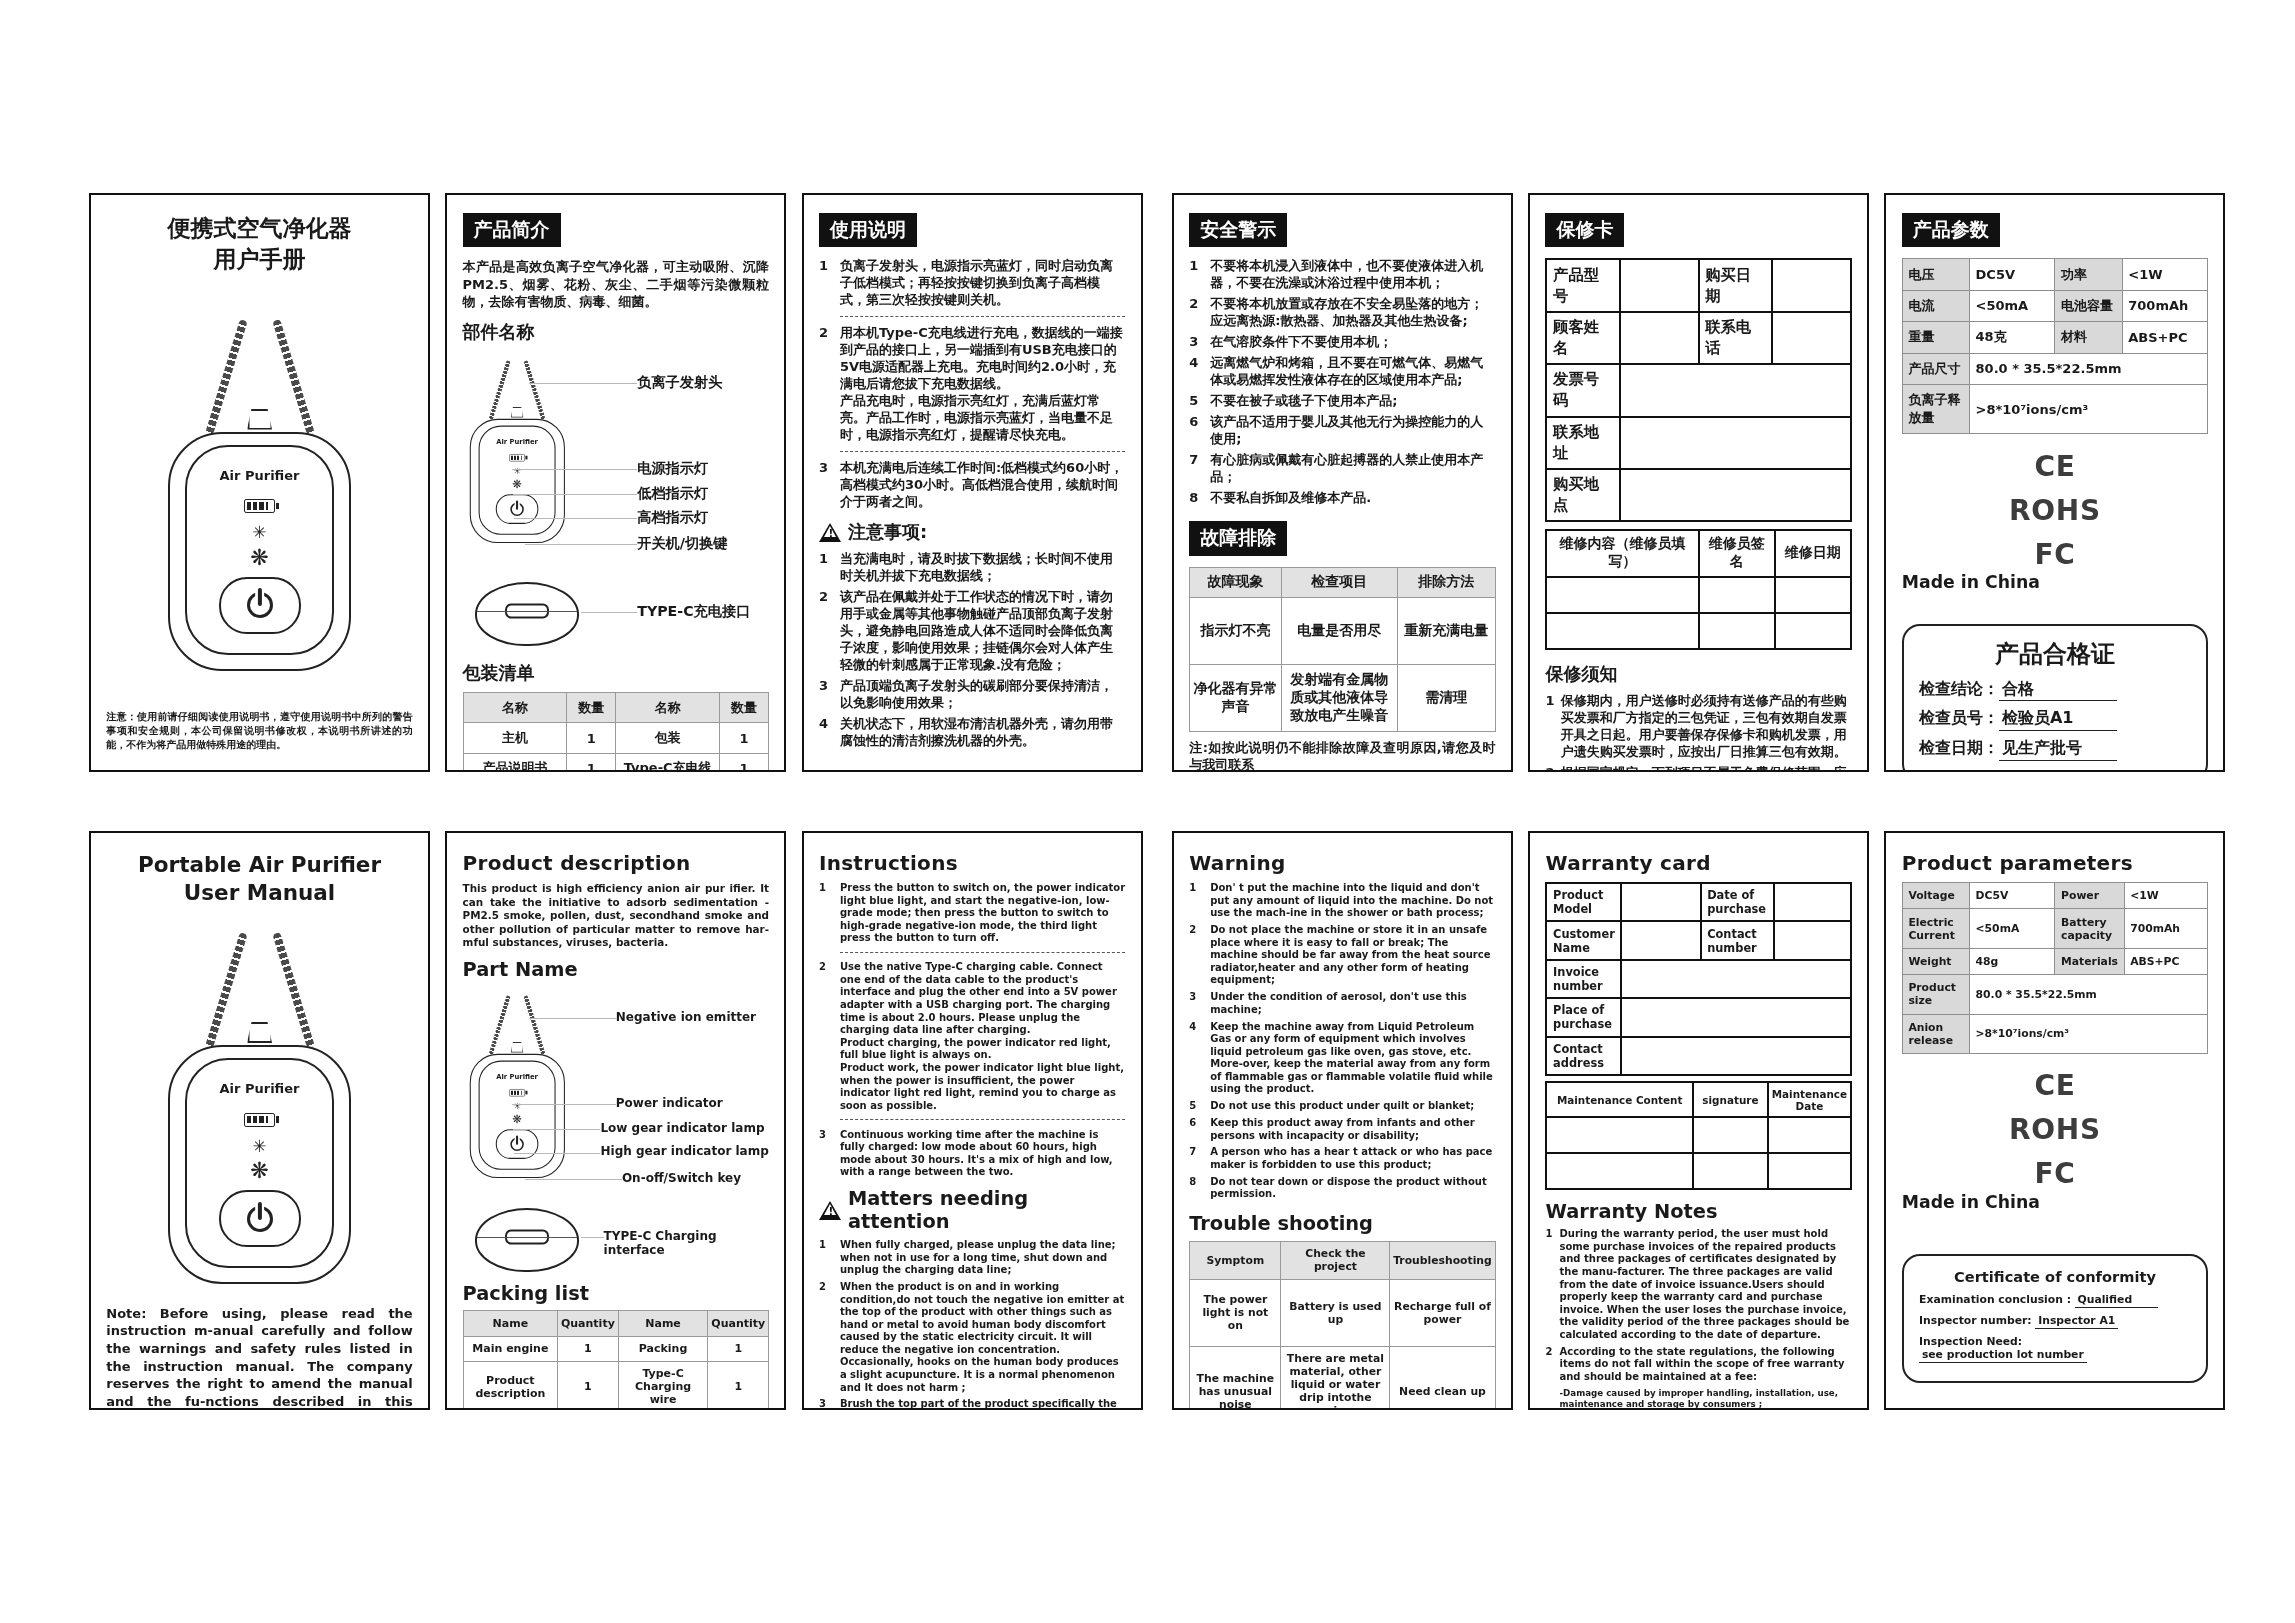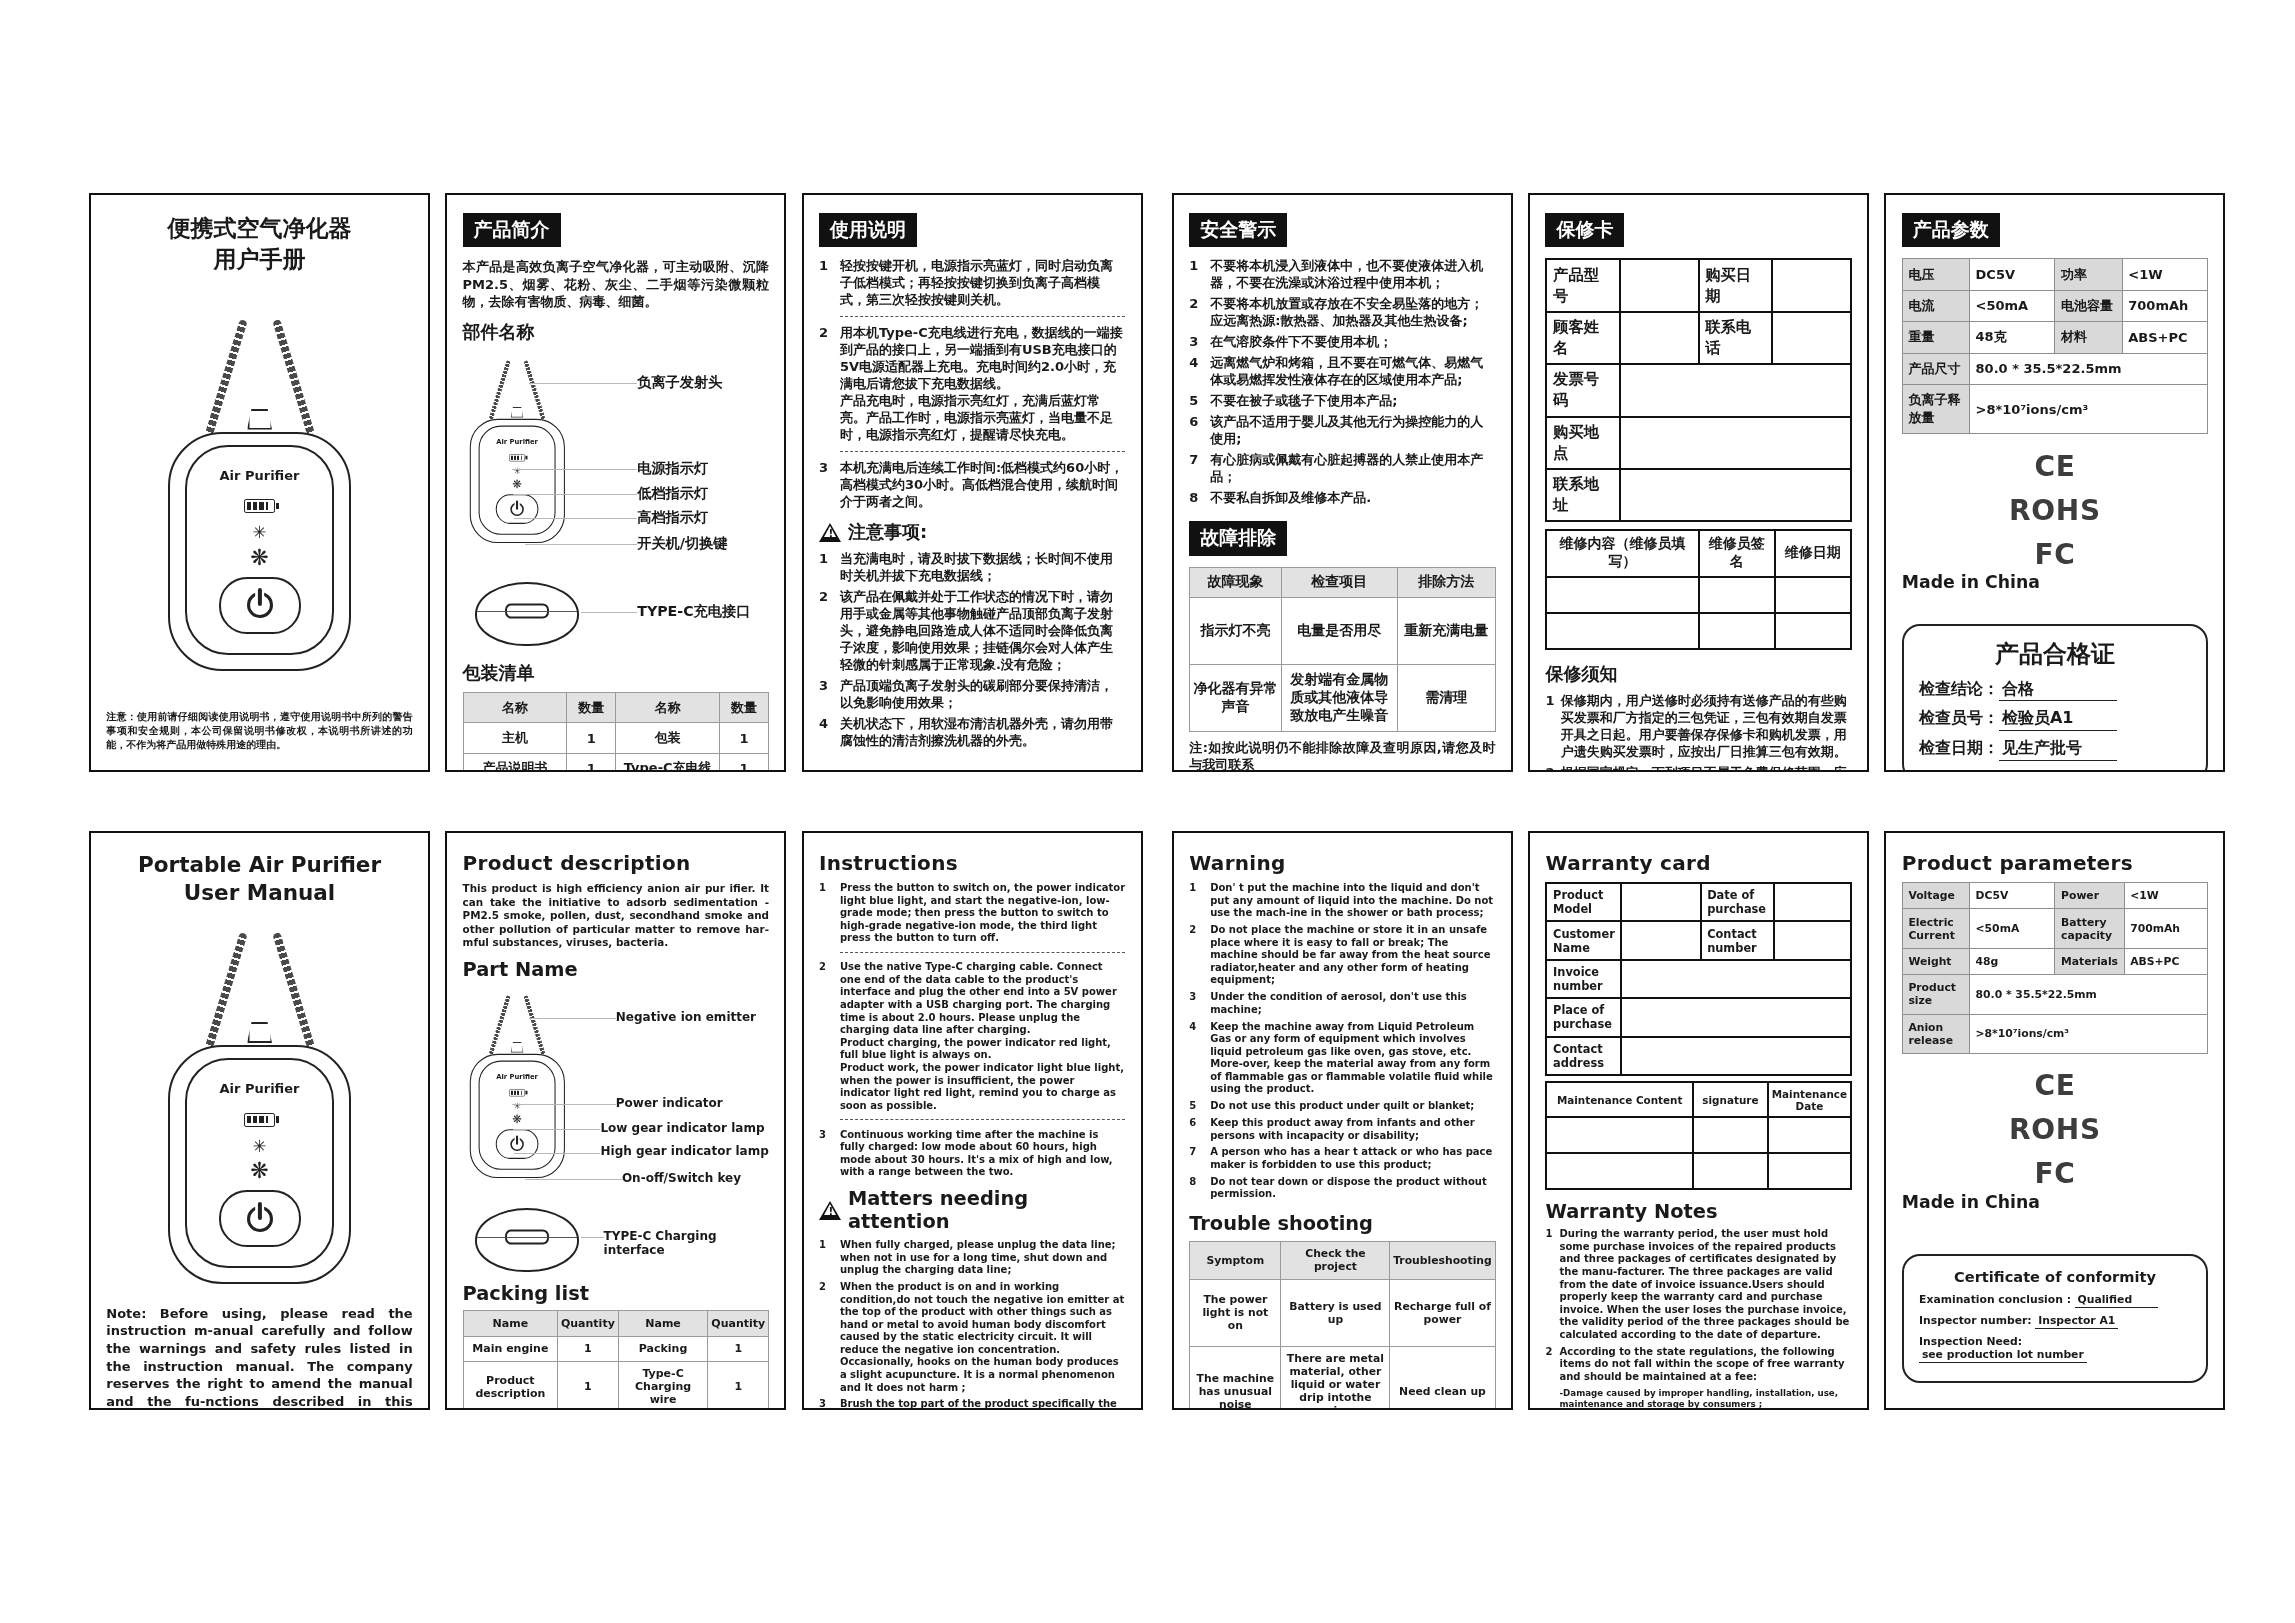--- a/index.html
+++ b/index.html
@@ -206,21 +206,21 @@
               <td>1</td>
         </tr>
       </tbody>
         </table>
     </div>
 
     <div class="panel zh">
       <div class="badge">使用说明</div>
       <div class="nl">
           <span class="n">1</span>
-          <span class="t">轻按按键开机，电源指示亮蓝灯，同时启动负离子低档模式；再轻按按键切换到负离子高档模式，第三次轻按按键则关机。</span>
+          <span class="t">负离子发射头，电源指示亮蓝灯，同时启动负离子低档模式；再轻按按键切换到负离子高档模式，第三次轻按按键则关机。</span>
         </div>
       <div class="sep-dash"></div>
       <div class="nl">
           <span class="n">2</span>
           <span class="t">用本机Type-C充电线进行充电，数据线的一端接到产品的接口上，另一端插到有USB充电接口的5V电源适配器上充电。充电时间约2.0小时，充满电后请您拔下充电数据线。
 产品充电时，电源指示亮红灯，充满后蓝灯常亮。产品工作时，电源指示亮蓝灯，当电量不足时，电源指示亮红灯，提醒请尽快充电。</span>
         </div>
       <div class="sep-dash"></div>
       <div class="nl">
           <span class="n">3</span>
@@ -322,25 +322,25 @@
           <td class="lab">顾客姓名</td>
               <td></td>
           <td class="lab">联系电话</td>
               <td></td>
         </tr>
         <tr>
               <td class="lab">发票号码</td>
               <td colspan="3"></td>
             </tr>
         <tr>
+              <td class="lab">联系地址</td>
+              <td colspan="3"></td>
+            </tr>
+        <tr>
               <td class="lab">购买地点</td>
-              <td colspan="3"></td>
-            </tr>
-        <tr>
-              <td class="lab">联系地址</td>
               <td colspan="3"></td>
             </tr>
       </tbody>
         </table>
       <table class="wmaint wmaint-zh" style="margin-top:7px;">
         <tbody>
             <tr>
           <td style="width:50%">维修内容（维修员填写）</td>
           <td style="width:25%">维修员签名</td>
           <td style="width:25%">维修日期</td>

